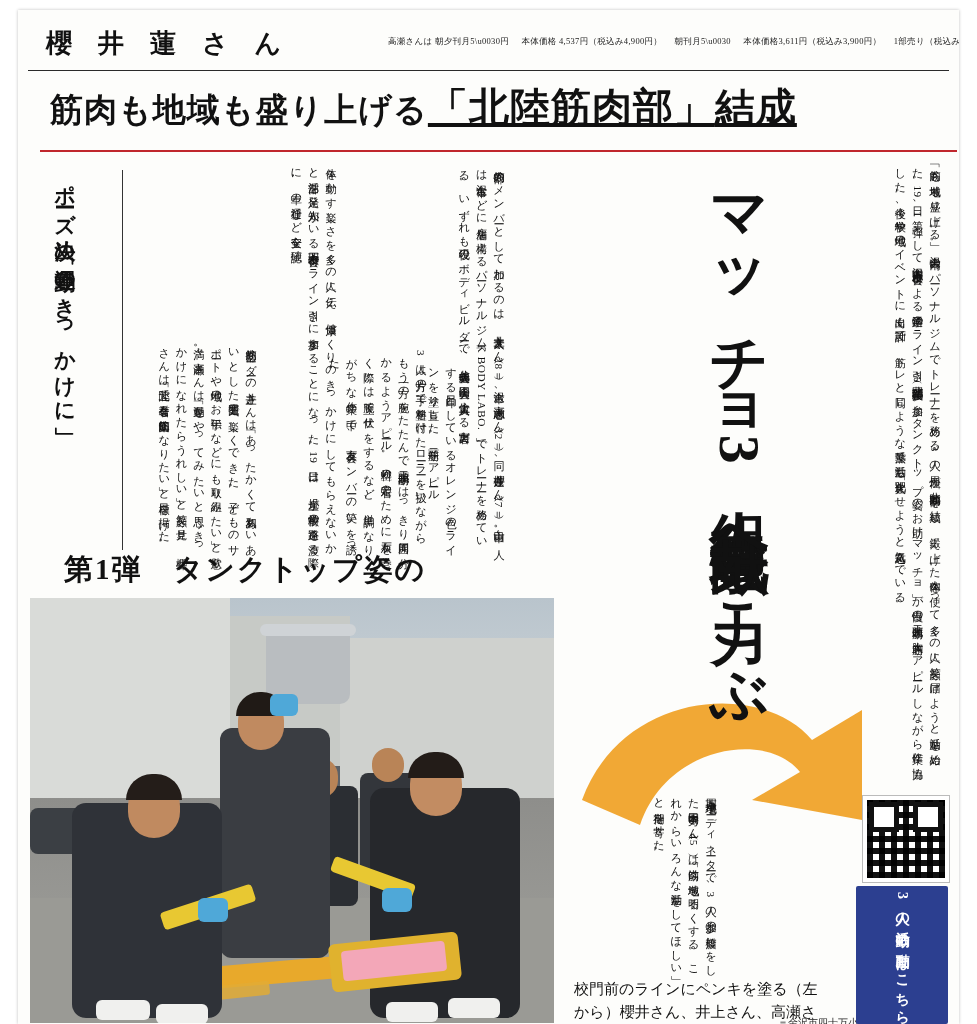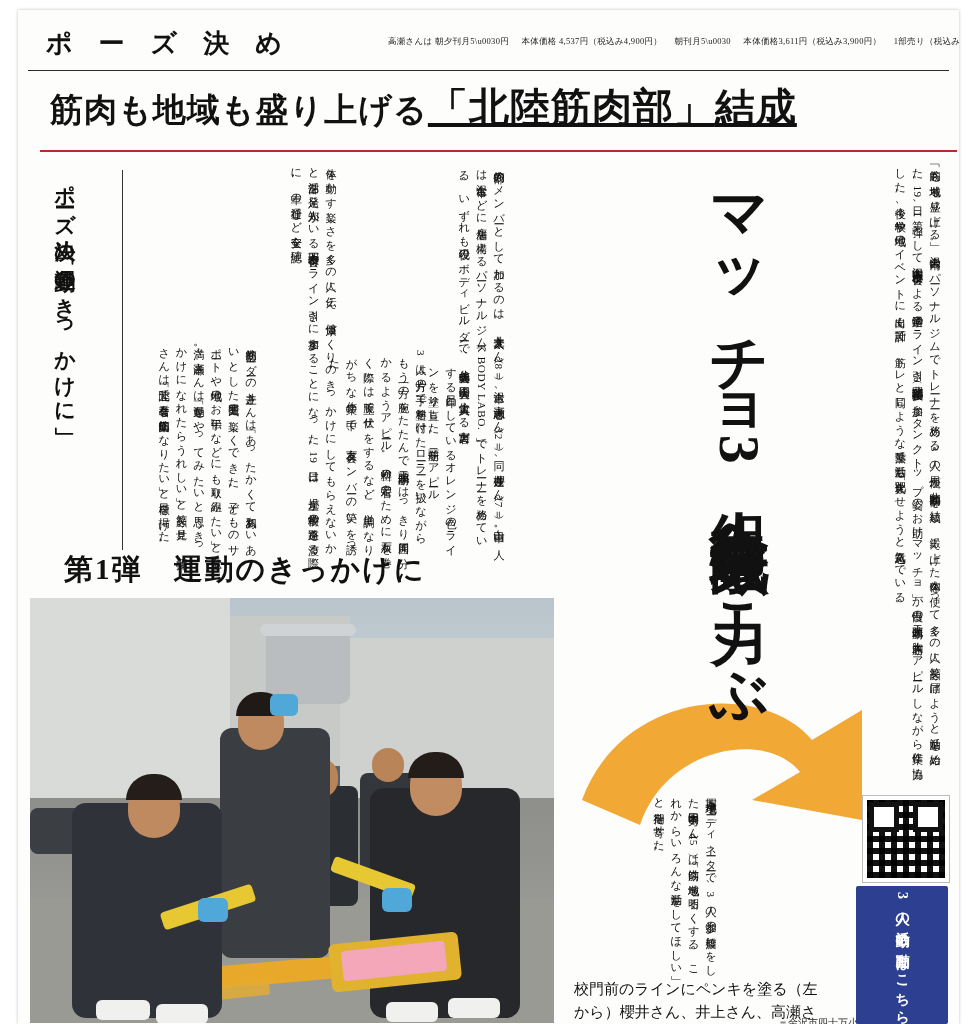--- a/index.html
+++ b/index.html
@@ -162,21 +162,21 @@
     position:absolute;left:760px;top:1006px;font-size:10px;color:#222;
   }
 </style>
 </head>
 <body>
 
 <div class="page">
   <div class="paper">
 
     <div class="masthead">
-      <div class="masthead-title">ポーズ決め</div>
+      <div class="masthead-title">櫻井蓮さん</div>
       <div class="masthead-info">
         <span class="blk">高瀬さんは 朝夕刊月5\u0030円</span>
         <span class="blk">本体価格 4,537円（税込み4,900円）</span>
         <span class="blk">朝刊月5\u0030</span>
         <span class="blk">本体価格3,611円（税込み3,900円）</span>
         <span class="blk">1部売り（税込み）朝刊 180円、夕刊 70円</span>
         
       </div>
       <div class="masthead-rule"></div>
     </div>
@@ -198,21 +198,21 @@
     <div class="rcol" style="right:452px;top:152px;height:380px;">筋肉部のメンバーとして加わるのは、井上文太さん（28）＝金沢市、高瀬志志さん（32）＝同、櫻井蓮さん（27）＝白山市。3人は金沢市などに店舗を構えるパーソナルジム「K BODY LABO.」でトレーナーを務めている。いずれも現役のボディビルダーで、北信越大会や全国大会に上位入賞する実力者だ。</div>
     <div class="rcol" style="right:500px;top:350px;height:190px;">する目印としているオレンジ色のラインを塗り直した。二頭筋をアピール</div>
     <div class="rcol" style="right:530px;top:340px;height:200px;">3人は片方の手で塗料を付けたローラーを扱いながら、もう一方の腕をたたんで上腕二頭筋がはっきり周囲に分かるようアピール。塗料の定着のために石灰を巻く際には腕立て伏せをするなど、単調になりがちな作業の中で、育友会メンバーの笑いを誘った。</div>
     <div class="rcol" style="right:620px;top:150px;height:390px;">体を動かす楽しさを多くの人に伝え、健康づくりのきっかけにしてもらえないかと部活を発足。知人がいる四十万育友会のライン引きに参加することになった。19日は、児童が学校前の道路を渡る際に、車の通行など安全を確認</div>
     <div class="rcol" style="right:700px;top:330px;height:210px;">筋肉部リーダーの井上さんは「あったかくて和気あいあいとした雰囲気で楽しくできた。子どものサポートや地域のお手伝いなどにも取り組みたい」と意欲満々。高瀬さんは「運動をやってみたいと思うきっかけになれたらうれしい」と笑顔を見せ、櫻井さんは「北陸で一番有名な筋肉集団になりたい」と目標を掲げた。</div>
     <div class="rcol" style="right:240px;top:780px;height:180px;">四十万小地域コーディネーターで、3人の参加の橋渡しをした中田明秀さん（45）は「筋肉は地域を明るくする。これからいろんな活動をしてほしい」と期待を寄せた。</div>
 
     <div class="sub-head" style="right:880px;top:160px;height:380px;">ポーズ決め「運動のきっかけに」</div>
     <div class="sub-head-rule" style="left:104px;top:160px;height:380px;"></div>
 
-    <div class="second-head">第1弾　運動のきっかけに</div>
+    <div class="second-head">第1弾　タンクトップ姿の</div>
 
     <div class="photo">
       <div class="sky"></div>
       <div class="bldg"></div>
       <div class="bldg2"></div>
       <div class="wall"></div>
       <div class="ground"></div>
       <div class="asphalt2"></div>
       <div class="car"></div>
       <div class="yellowline"></div>

